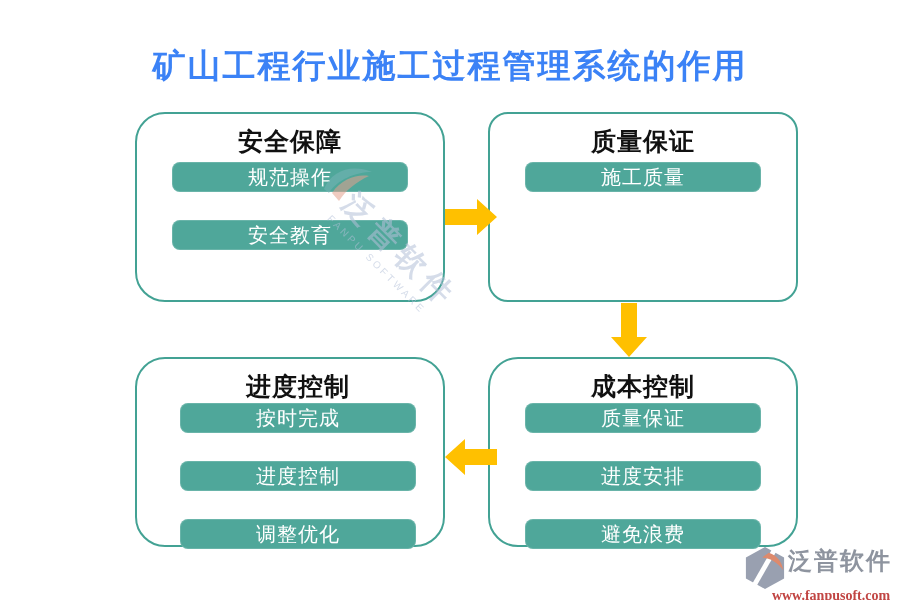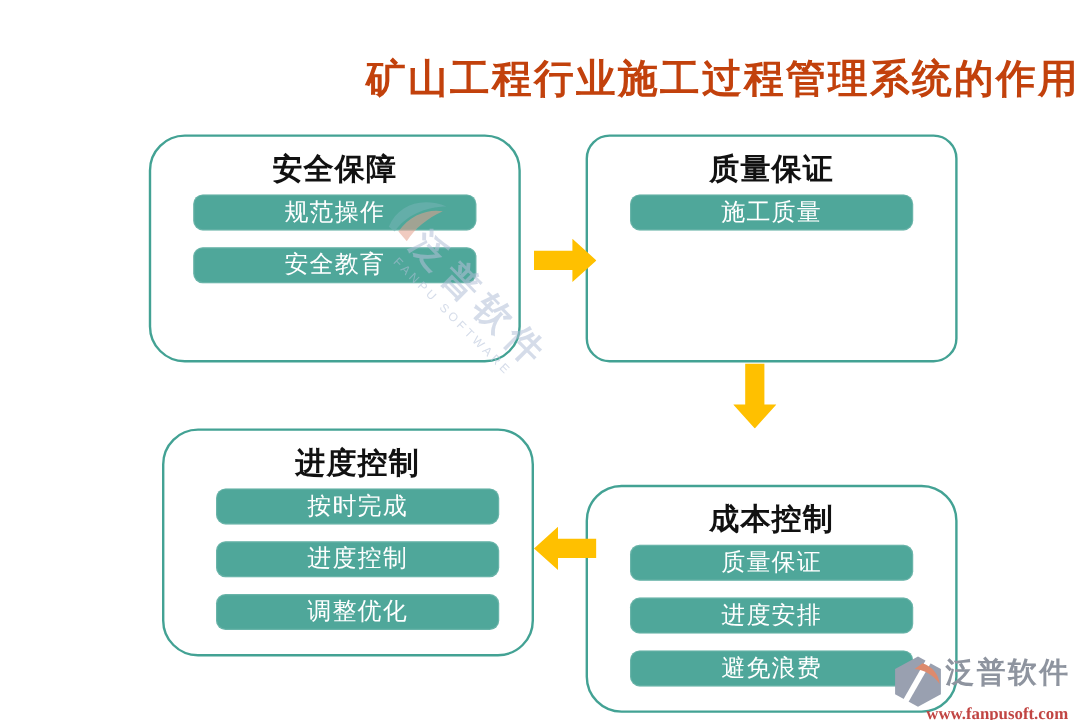--- a/index.html
+++ b/index.html
@@ -6,42 +6,42 @@
   body{
     width:900px;height:600px;position:relative;overflow:hidden;
     background:#ffffff;
     font-family:"Liberation Serif","DejaVu Serif",serif;
   }
   .canvas{position:absolute;inset:0;}
 
   
   .title{
     position:absolute;left:0;top:44px;width:900px;margin:0;
-    text-align:right;font-size:33px;font-weight:bold;color:#c2410c;
+    text-align:center;font-size:33px;font-weight:bold;color:#3b82f6;
     letter-spacing:2px;
   }
 
   
   .box{
     position:absolute;width:310px;height:190px;
     border:2px solid #43a294;border-radius:30px;background:transparent;
     box-sizing:border-box;
     display:flex;flex-direction:column;align-items:center;
     padding-top:12px;
   }
-  .box-safety  {left:124px;top:112px;}
+  .box-safety  {left:135px;top:112px;}
   .box-quality {left:488px;top:112px;border-radius:20px;}
   .box-progress{left:135px;top:357px;padding-left:16px;}
-  .box-cost    {left:488px;top:357px;margin-top:47px;}
+  .box-cost    {left:488px;top:357px;}
 
   .box-header{
     height:36px;line-height:32px;font-size:25px;font-weight:bold;color:#111111;
     letter-spacing:1px;
   }
-  .pills{display:flex;flex-direction:column;gap:14px;}
+  .pills{display:flex;flex-direction:column;gap:28px;}
   .pill{
     width:236px;height:30px;border-radius:8px;background:#4fa79a;
     color:#ffffff;font-size:20px;line-height:30px;text-align:center;
     letter-spacing:1px;
     box-shadow:0 0 0 1px rgba(255,255,255,0.15) inset;
   }
 
   
   .arrow{position:absolute;}
   .arrow polygon{fill:#FFC000;}

